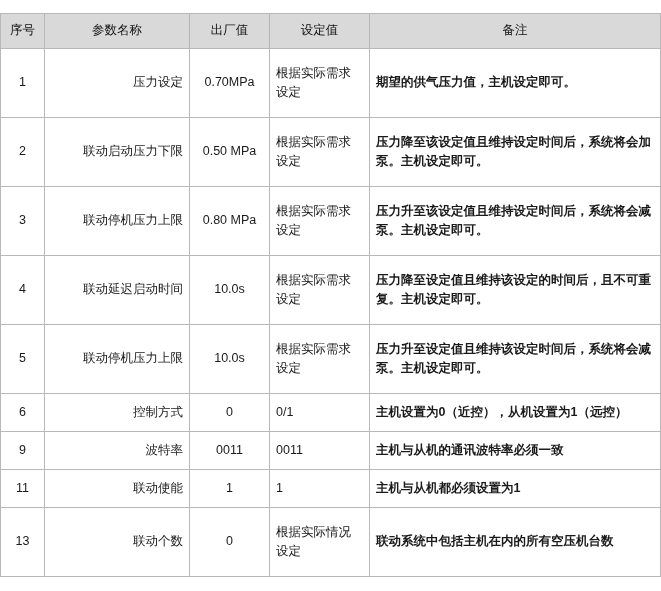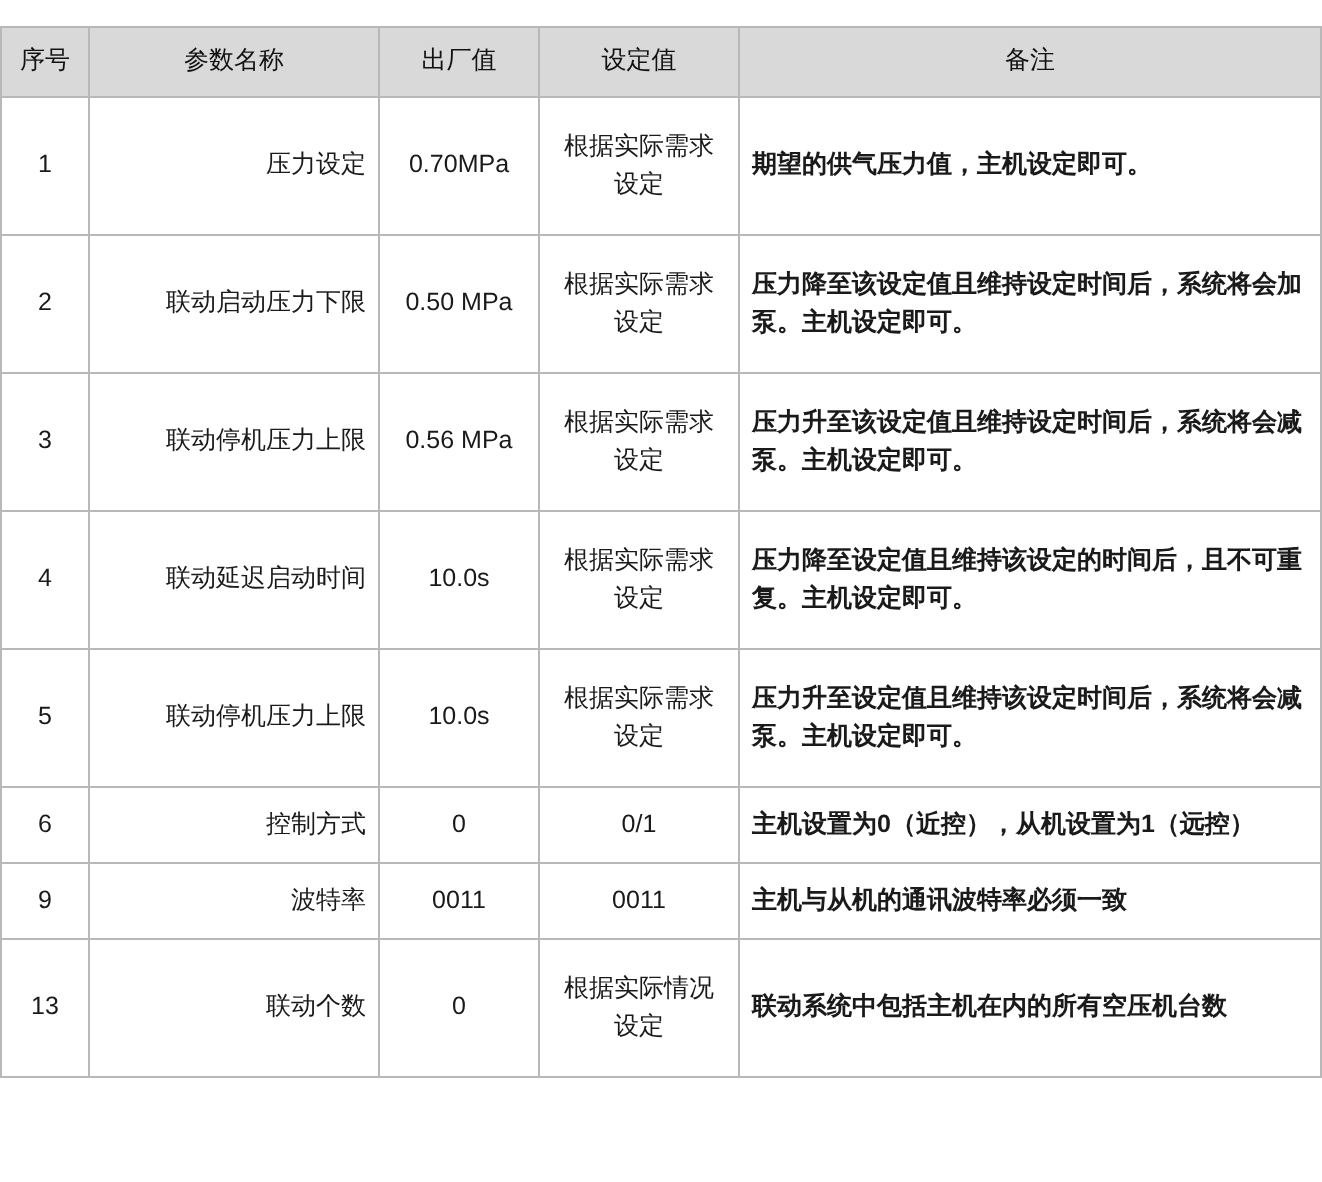--- a/index.html
+++ b/index.html
@@ -57,21 +57,21 @@
     text-align: right;
     padding-left: 14px;
   }
   td.remark {
     text-align: left;
     padding-left: 7px;
     padding-right: 5px;
     font-weight: bold;
   }
   td.set.wrapset {
-    text-align: center;
+    text-align: left;
   }
   tr.tall td { height: 58px; }
   tr.short td { height: 27px; }
 </style>
 </head>
 <body>
 
 <div id="sheet">
   <table class="param-table">
     <colgroup>
@@ -101,21 +101,21 @@
         <tr class="tall">
           <td class="seq">2</td>
           <td class="name">联动启动压力下限</td>
           <td class="fact">0.50 MPa</td>
           <td class="set wrapset">根据实际需求设定</td>
           <td class="remark">压力降至该设定值且维持设定时间后，系统将会加泵。主机设定即可。</td>
         </tr>
         <tr class="tall">
           <td class="seq">3</td>
           <td class="name">联动停机压力上限</td>
-          <td class="fact">0.56 MPa</td>
+          <td class="fact">0.80 MPa</td>
           <td class="set wrapset">根据实际需求设定</td>
           <td class="remark">压力升至该设定值且维持设定时间后，系统将会减泵。主机设定即可。</td>
         </tr>
         <tr class="tall">
           <td class="seq">4</td>
           <td class="name">联动延迟启动时间</td>
           <td class="fact">10.0s</td>
           <td class="set wrapset">根据实际需求设定</td>
           <td class="remark">压力降至设定值且维持该设定的时间后，且不可重复。主机设定即可。</td>
         </tr>
@@ -133,20 +133,27 @@
           <td class="set wrapset">0/1</td>
           <td class="remark">主机设置为0（近控），从机设置为1（远控）</td>
         </tr>
         <tr class="short">
           <td class="seq">9</td>
           <td class="name">波特率</td>
           <td class="fact">0011</td>
           <td class="set wrapset">0011</td>
           <td class="remark">主机与从机的通讯波特率必须一致</td>
         </tr>
+        <tr class="short">
+          <td class="seq">11</td>
+          <td class="name">联动使能</td>
+          <td class="fact">1</td>
+          <td class="set wrapset">1</td>
+          <td class="remark">主机与从机都必须设置为1</td>
+        </tr>
         <tr class="tall">
           <td class="seq">13</td>
           <td class="name">联动个数</td>
           <td class="fact">0</td>
           <td class="set wrapset">根据实际情况设定</td>
           <td class="remark">联动系统中包括主机在内的所有空压机台数</td>
         </tr>
       </tbody>
   </table>
 </div>

